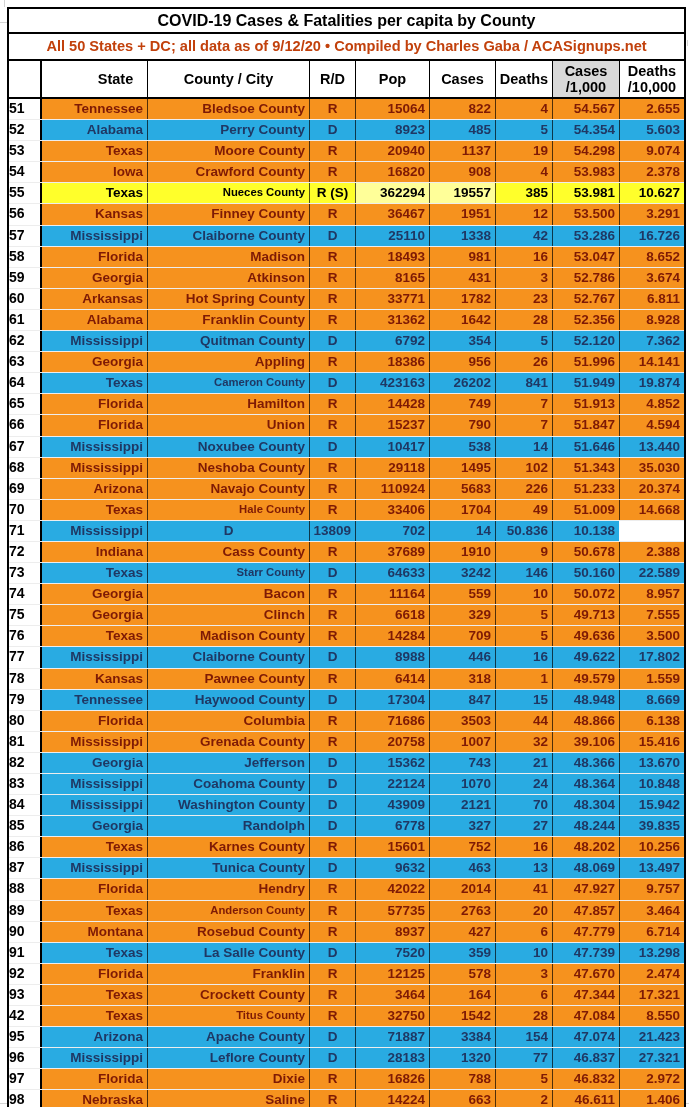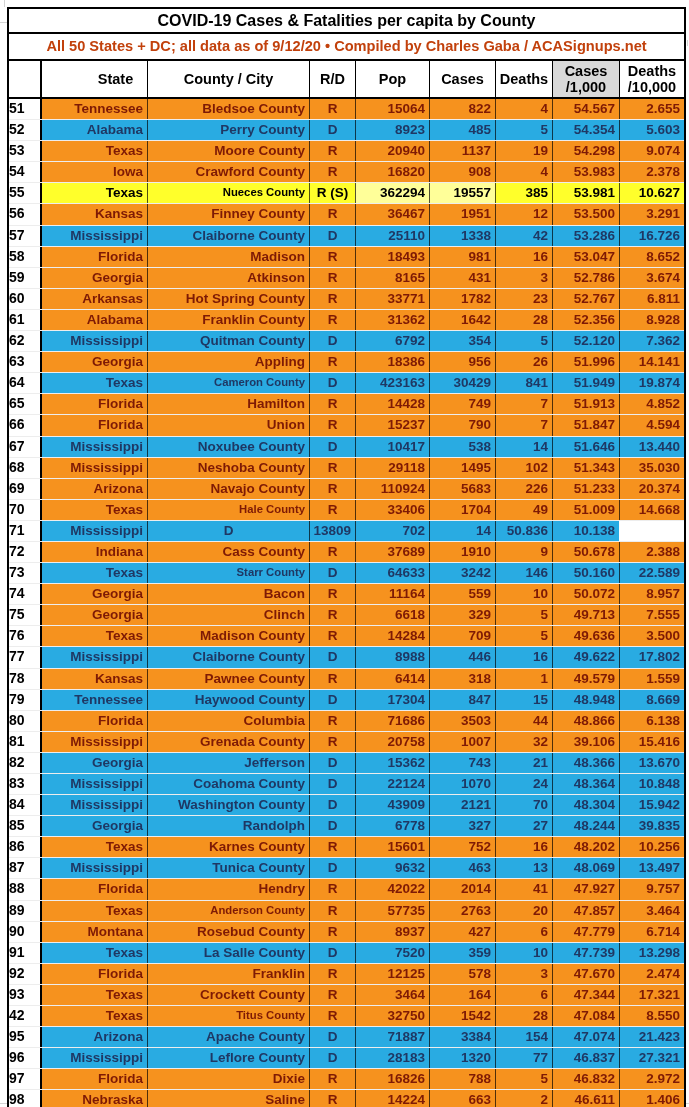--- a/index.html
+++ b/index.html
@@ -248,21 +248,21 @@
     <div class="cell num deaths">26</div>
     <div class="cell num c1k">51.996</div>
     <div class="cell num d10k">14.141</div>
   </div>
       <div class="row row--d">
     <div class="cell rank">64</div>
     <div class="cell txt state">Texas</div>
     <div class="cell txt county compact">Cameron County</div>
     <div class="cell rd">D</div>
     <div class="cell num pop">423163</div>
-    <div class="cell num cases">30429</div>
+    <div class="cell num cases">26202</div>
     <div class="cell num deaths">841</div>
     <div class="cell num c1k">51.949</div>
     <div class="cell num d10k">19.874</div>
   </div>
       <div class="row row--r">
     <div class="cell rank">65</div>
     <div class="cell txt state">Florida</div>
     <div class="cell txt county">Hamilton</div>
     <div class="cell rd">R</div>
     <div class="cell num pop">14428</div>

